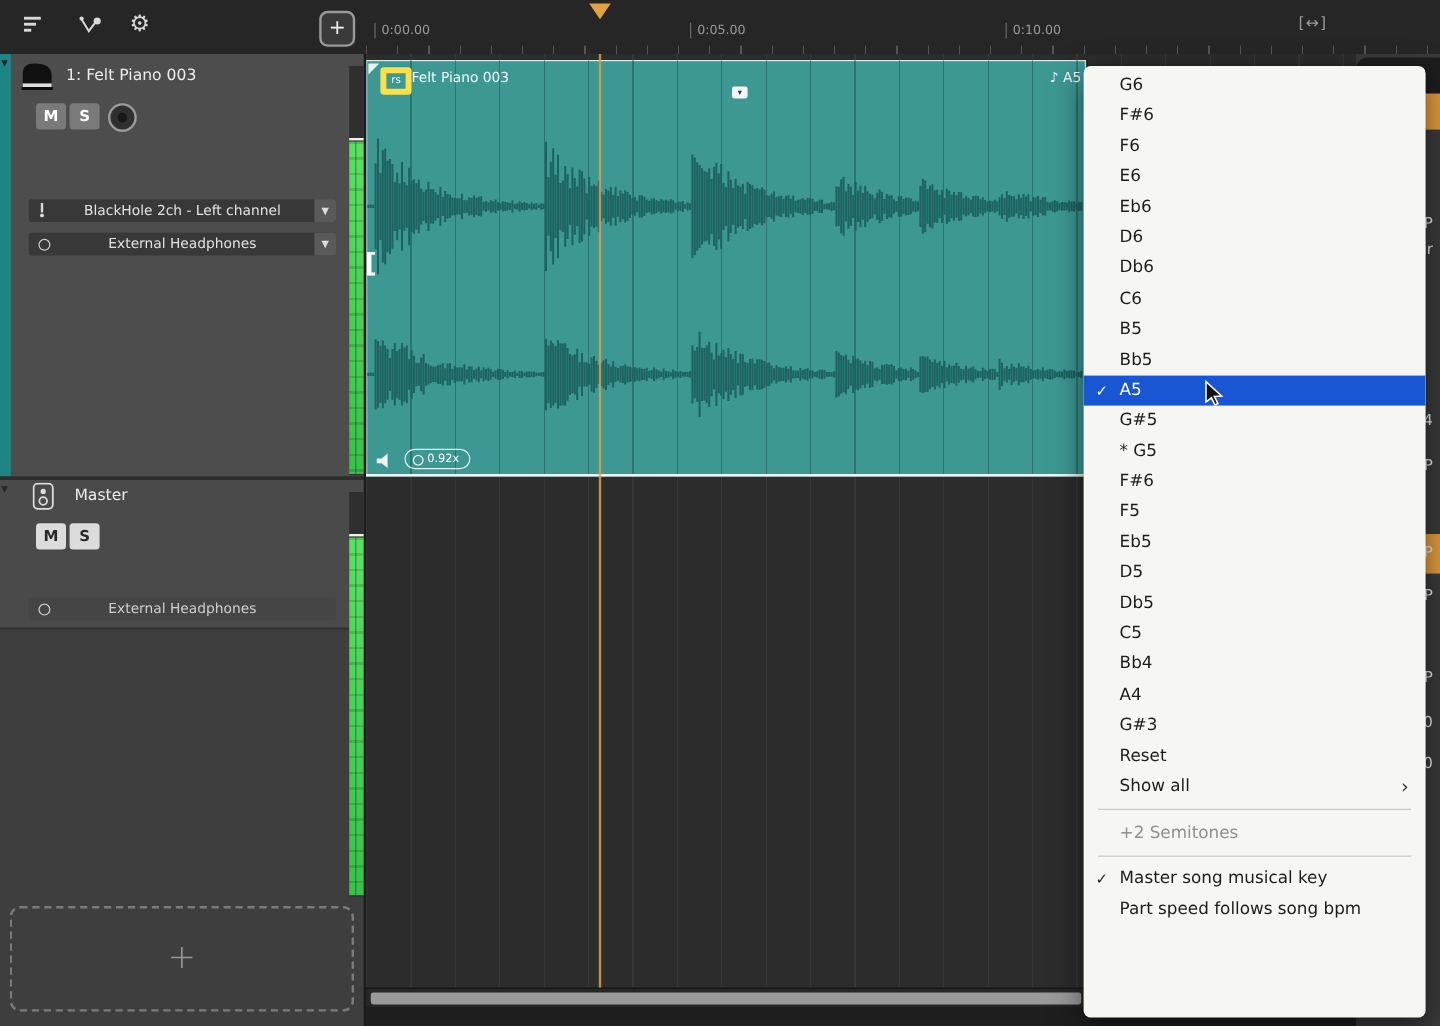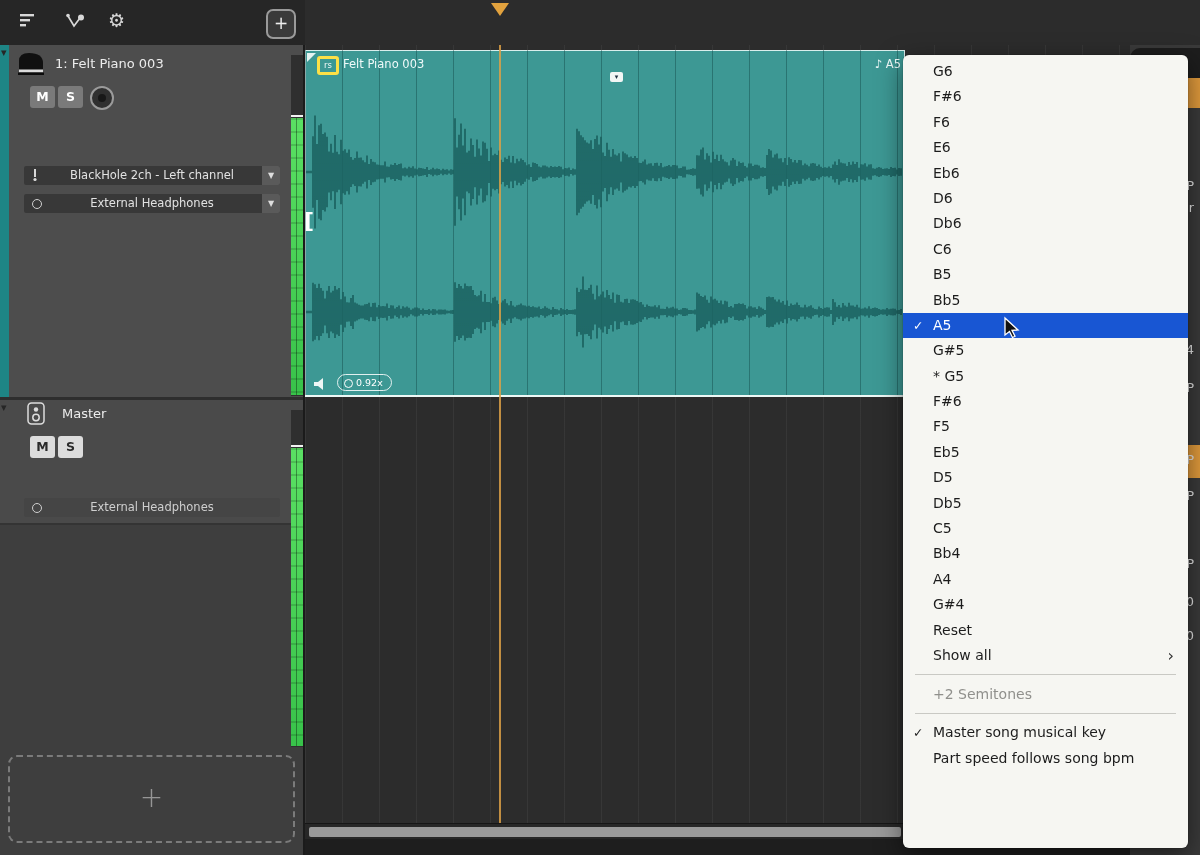--- a/index.html
+++ b/index.html
@@ -61,21 +61,21 @@
   .hscroll{position:absolute;left:305px;top:823px;width:895px;height:16px;background:#272727;border-top:1px solid #161616;}
   .hscroll .thumb{position:absolute;left:4px;top:3px;width:592px;height:10px;background:#9a9a9a;border-radius:2px;}
   .bottom-strip{position:absolute;left:305px;top:839px;width:895px;height:16px;background:#1e1e1e;}
 
   
   .region{position:absolute;left:305px;top:50px;width:600px;height:345px;background:#3d9894;z-index:3;
     outline:1px solid rgba(234,247,245,.9);outline-offset:-1px;border-bottom:2px solid #eef8f6;}
   .region .grid{position:absolute;left:0;top:0;right:0;bottom:0;
     background:repeating-linear-gradient(90deg,rgba(10,58,58,.38) 0 1px,transparent 1px 37px);}
   .region svg.wave{position:absolute;left:0;top:0;}
-  .reg-badge{position:absolute;left:12px;top:6px;width:16px;height:13px;border:3px solid #fde047;border-radius:3px;
+  .reg-badge{position:absolute;left:12px;top:6px;width:16px;height:13px;border:5px solid #fde047;border-radius:3px;
     color:#eef8f6;font-size:8.5px;text-align:center;line-height:13px;}
   .reg-title{position:absolute;left:38px;top:7px;color:#f0fafa;font-size:11.5px;}
   .reg-note{position:absolute;right:4px;top:7px;color:#f0fafa;font-size:11.5px;}
   .fade-handle{position:absolute;left:2px;top:3px;width:0;height:0;
     border-top:9px solid rgba(238,248,246,.95);border-right:9px solid transparent;}
   .trim-bracket{position:absolute;left:-1px;top:158px;color:#fff;font-size:22px;font-weight:bold;}
   .reg-marker{position:absolute;left:305px;top:22px;width:13px;height:10px;background:#f2f6f5;border-radius:2px;
     color:#234;font-size:7px;text-align:center;line-height:10px;}
   .spk{position:absolute;left:8px;top:326px;}
   .speed-pill{position:absolute;left:32px;top:324px;height:15px;border:1px solid rgba(255,255,255,.85);
@@ -128,20 +128,27 @@
       <svg width="22" height="20" fill="none">
           <circle cx="4" cy="4.5" r="1.8" fill="#d8d8d8"></circle>
           <polyline points="4,5 10,15 16,7" stroke-width="1.7" fill="none"></polyline>
           <circle cx="17" cy="6.5" r="3" fill="#d8d8d8"></circle>
         </svg>
     </span>
     <span class="tb-icon" style="left:108px;top:9px;font-size:19px;">⚙</span>
     <div class="plus-btn">+</div>
   </div>
 
+  <div class="ruler">
+    <div class="ticks"></div>
+    <span class="rlabel" style="left:7px;">0:00.00</span>
+    <span class="rlabel" style="left:270px;">0:05.00</span>
+    <span class="rlabel" style="left:533px;">0:10.00</span>
+    <span class="zoom-icn">[↔]</span>
+  </div>
 
   <div class="main"></div>
   <div class="main-divider"></div>
 
   <div class="region">
     <div class="grid"></div>
     <svg class="wave" id="wave-svg" width="600" height="345">
         <path d="M2 120.7L2 123.3M4 120.7L4 123.3M6 120.7L6 123.3M8 86.2L8 157.8M10 65.5L10 178.5M12 94.1L12 149.9M14 75.2L14 168.8M16 73.8L16 170.2M18 84.0L18 160.0M20 82.4L20 161.6M22 86.7L22 157.3M24 101.6L24 142.4M26 93.7L26 150.3M28 102.7L28 141.3M30 85.1L30 158.9M32 101.7L32 142.3M34 104.3L34 139.7M36 89.7L36 154.3M38 100.7L38 143.3M40 99.3L40 144.7M42 102.8L42 141.2M44 99.6L44 144.4M46 107.0L46 137.0M48 109.8L48 134.2M50 108.0L50 136.0M52 101.5L52 142.5M54 107.8L54 136.2M56 107.5L56 136.5M58 110.2L58 133.8M60 112.3L60 131.7M62 105.6L62 138.4M64 114.0L64 130.0M66 109.1L66 134.9M68 111.7L68 132.3M70 112.3L70 131.7M72 114.5L72 129.5M74 114.7L74 129.3M76 115.3L76 128.7M78 115.3L78 128.7M80 111.5L80 132.5M82 116.6L82 127.4M84 116.8L84 127.2M86 114.4L86 129.6M88 115.0L88 129.0M90 113.0L90 131.0M92 115.1L92 128.9M94 114.0L94 130.0M96 113.5L96 130.5M98 118.3L98 125.7M100 117.5L100 126.5M102 118.5L102 125.5M104 116.8L104 127.2M106 117.7L106 126.3M108 116.3L108 127.7M110 118.6L110 125.4M112 119.3L112 124.7M114 117.8L114 126.2M116 118.1L116 125.9M118 118.5L118 125.5M120 119.1L120 124.9M122 117.0L122 127.0M124 120.1L124 123.9M126 119.3L126 124.7M128 117.8L128 126.2M130 119.2L130 124.8M132 118.5L132 125.5M134 119.1L134 124.9M136 120.2L136 123.8M138 118.8L138 125.2M140 119.7L140 124.3M142 119.2L142 124.8M144 120.6L144 123.4M146 119.3L146 124.7M148 119.8L148 124.2M150 68.2L150 175.8M152 97.5L152 146.5M154 84.7L154 159.3M156 73.5L156 170.5M158 95.6L158 148.4M160 78.7L160 165.3M162 102.4L162 141.6M164 100.7L164 143.3M166 88.4L166 155.6M168 94.9L168 149.1M170 106.8L170 137.2M172 89.6L172 154.4M174 98.4L174 145.6M176 105.5L176 138.5M178 91.5L178 152.5M180 92.8L180 151.2M182 98.7L182 145.3M184 111.1L184 132.9M186 97.4L186 146.6M188 105.2L188 138.8M190 103.7L190 140.3M192 105.1L192 138.9M194 100.4L194 143.6M196 109.8L196 134.2M198 112.1L198 131.9M200 107.6L200 136.4M202 108.9L202 135.1M204 105.8L204 138.2M206 112.5L206 131.5M208 106.1L208 137.9M210 113.3L210 130.7M212 108.8L212 135.2M214 111.3L214 132.7M216 108.5L216 135.5M218 110.1L218 133.9M220 112.3L220 131.7M222 115.2L222 128.8M224 114.2L224 129.8M226 117.1L226 126.9M228 112.6L228 131.4M230 112.9L230 131.1M232 114.0L232 130.0M234 116.4L234 127.6M236 117.2L236 126.8M238 115.5L238 128.5M240 115.5L240 128.5M242 116.6L242 127.4M244 117.5L244 126.5M246 116.0L246 128.0M248 117.1L248 126.9M250 116.4L250 127.6M252 117.1L252 126.9M254 116.1L254 127.9M256 116.8L256 127.2M258 119.2L258 124.8M260 118.0L260 126.0M262 118.2L262 125.8M264 117.4L264 126.6M266 120.1L266 123.9M268 118.6L268 125.4M270 119.3L270 124.7M272 78.7L272 165.3M274 81.3L274 162.7M276 85.3L276 158.7M278 87.3L278 156.7M280 90.3L280 153.7M282 92.6L282 151.4M284 93.5L284 150.5M286 90.2L286 153.8M288 99.1L288 144.9M290 89.1L290 154.9M292 85.6L292 158.4M294 94.5L294 149.5M296 86.7L296 157.3M298 102.4L298 141.6M300 105.9L300 138.1M302 92.8L302 151.2M304 99.8L304 144.2M306 106.7L306 137.3M308 99.0L308 145.0M310 104.4L310 139.6M312 105.6L312 138.4M314 103.2L314 140.8M316 111.4L316 132.6M318 101.6L318 142.4M320 103.2L320 140.8M322 104.4L322 139.6M324 107.3L324 136.7M326 106.6L326 137.4M328 107.9L328 136.1M330 106.1L330 137.9M332 108.0L332 136.0M334 112.8L334 131.2M336 113.1L336 130.9M338 111.5L338 132.5M340 109.5L340 134.5M342 114.4L342 129.6M344 113.6L344 130.4M346 113.2L346 130.8M348 115.8L348 128.2M350 113.1L350 130.9M352 112.8L352 131.2M354 115.8L354 128.2M356 113.0L356 131.0M358 117.2L358 126.8M360 116.4L360 127.6M362 116.1L362 127.9M364 114.9L364 129.1M366 116.5L366 127.5M368 115.0L368 129.0M370 115.1L370 128.9M372 115.6L372 128.4M374 118.2L374 125.8M376 117.9L376 126.1M378 116.4L378 127.6M380 116.5L380 127.5M382 119.7L382 124.3M384 119.5L384 124.5M386 119.1L386 124.9M388 118.2L388 125.8M390 118.7L390 125.3M392 105.3L392 138.7M394 105.6L394 138.4M396 99.4L396 144.6M398 97.6L398 146.4M400 109.5L400 134.5M402 103.3L402 140.7M404 105.7L404 138.3M406 112.4L406 131.6M408 101.8L408 142.2M410 108.9L410 135.1M412 104.7L412 139.3M414 110.9L414 133.1M416 104.8L416 139.2M418 109.3L418 134.7M420 111.5L420 132.5M422 112.2L422 131.8M424 115.4L424 128.6M426 110.6L426 133.4M428 107.9L428 136.1M430 109.8L430 134.2M432 115.9L432 128.1M434 111.4L434 132.6M436 113.0L436 131.0M438 112.5L438 131.5M440 116.1L440 127.9M442 117.6L442 126.4M444 113.4L444 130.6M446 113.4L446 130.6M448 115.9L448 128.1M450 114.7L450 129.3M452 114.8L452 129.2M454 115.5L454 128.5M456 117.8L456 126.2M458 117.2L458 126.8M460 117.9L460 126.1M462 104.9L462 139.1M464 99.0L464 145.0M466 100.4L466 143.6M468 107.6L468 136.4M470 104.6L470 139.4M472 103.5L472 140.5M474 108.6L474 135.4M476 108.2L476 135.8M478 112.2L478 131.8M480 108.1L480 135.9M482 115.1L482 128.9M484 107.3L484 136.7M486 108.9L486 135.1M488 112.2L488 131.8M490 110.1L490 133.9M492 112.8L492 131.2M494 109.9L494 134.1M496 110.2L496 133.8M498 115.3L498 128.7M500 113.5L500 130.5M502 114.7L502 129.3M504 116.2L504 127.8M506 113.4L506 130.6M508 112.9L508 131.1M510 113.5L510 130.5M512 116.1L512 127.9M514 114.4L514 129.6M516 116.7L516 127.3M518 118.0L518 126.0M520 117.2L520 126.8M522 117.7L522 126.3M524 116.4L524 127.6M526 117.9L526 126.1M528 114.4L528 129.6M530 111.6L530 132.4M532 114.9L532 129.1M534 109.3L534 134.7M536 112.5L536 131.5M538 113.3L538 130.7M540 113.5L540 130.5M542 116.1L542 127.9M544 111.9L544 132.1M546 114.7L546 129.3M548 111.6L548 132.4M550 113.9L550 130.1M552 112.0L552 132.0M554 117.8L554 126.2M556 114.3L556 129.7M558 114.6L558 129.4M560 113.2L560 130.8M562 116.5L562 127.5M564 114.4L564 129.6M566 114.2L566 129.8M568 118.3L568 125.7M570 118.8L570 125.2M572 117.8L572 126.2M574 116.9L574 127.1M576 117.8L576 126.2M578 119.1L578 124.9M580 118.4L580 125.6M582 118.3L582 125.7M584 119.0L584 125.0M586 117.1L586 126.9M588 118.1L588 125.9M590 117.8L590 126.2M592 119.6L592 124.4M594 118.1L594 125.9M596 118.3L596 125.7" stroke="#1c6361" stroke-width="1.7" fill="none"></path>
         <path d="M2 260.7L2 263.3M4 260.7L4 263.3M6 260.7L6 263.3M8 232.7L8 291.3M10 234.2L10 289.8M12 238.1L12 285.9M14 233.7L14 290.3M16 237.9L16 286.1M18 240.8L18 283.2M20 248.4L20 275.6M22 240.8L22 283.2M24 236.1L24 287.9M26 242.6L26 281.4M28 240.8L28 283.2M30 236.0L30 288.0M32 239.5L32 284.5M34 238.0L34 286.0M36 249.3L36 274.7M38 241.9L38 282.1M40 246.5L40 277.5M42 252.2L42 271.8M44 252.6L44 271.4M46 247.9L46 276.1M48 245.0L48 279.0M50 252.6L50 271.4M52 253.5L52 270.5M54 254.7L54 269.3M56 255.6L56 268.4M58 255.4L58 268.6M60 254.3L60 269.7M62 253.9L62 270.1M64 252.8L64 271.2M66 256.8L66 267.2M68 253.0L68 271.0M70 252.7L70 271.3M72 257.3L72 266.7M74 255.1L74 268.9M76 256.3L76 267.7M78 256.0L78 268.0M80 256.3L80 267.7M82 253.6L82 270.4M84 257.9L84 266.1M86 255.2L86 268.8M88 255.4L88 268.6M90 258.4L90 265.6M92 257.1L92 266.9M94 255.5L94 268.5M96 258.8L96 265.2M98 256.2L98 267.8M100 257.6L100 266.4M102 256.5L102 267.5M104 257.7L104 266.3M106 259.8L106 264.2M108 258.6L108 265.4M110 257.4L110 266.6M112 257.4L112 266.6M114 258.2L114 265.8M116 260.0L116 264.0M118 258.6L118 265.4M120 260.0L120 264.0M122 259.9L122 264.1M124 258.9L124 265.1M126 260.6L126 263.4M128 259.1L128 264.9M130 259.3L130 264.7M132 260.5L132 263.5M134 259.5L134 264.5M136 259.5L136 264.5M138 259.8L138 264.2M140 259.6L140 264.4M142 260.4L142 263.6M144 260.7L144 263.3M146 260.2L146 263.8M148 260.0L148 264.0M150 232.2L150 291.8M152 238.0L152 286.0M154 234.0L154 290.0M156 236.0L156 288.0M158 238.4L158 285.6M160 233.5L160 290.5M162 236.1L162 287.9M164 236.3L164 287.7M166 236.0L166 288.0M168 240.0L168 284.0M170 244.9L170 279.1M172 246.3L172 277.7M174 245.2L174 278.8M176 240.7L176 283.3M178 251.8L178 272.2M180 243.9L180 280.1M182 251.9L182 272.1M184 251.9L184 272.1M186 253.3L186 270.7M188 247.8L188 276.2M190 246.7L190 277.3M192 250.6L192 273.4M194 253.9L194 270.1M196 252.4L196 271.6M198 250.5L198 273.5M200 248.9L200 275.1M202 253.2L202 270.8M204 255.2L204 268.8M206 251.1L206 272.9M208 255.6L208 268.4M210 256.7L210 267.3M212 255.3L212 268.7M214 254.8L214 269.2M216 253.6L216 270.4M218 255.3L218 268.7M220 255.6L220 268.4M222 256.4L222 267.6M224 255.8L224 268.2M226 256.9L226 267.1M228 256.2L228 267.8M230 257.3L230 266.7M232 257.5L232 266.5M234 256.5L234 267.5M236 259.0L236 265.0M238 258.3L238 265.7M240 256.3L240 267.7M242 257.8L242 266.2M244 258.8L244 265.2M246 259.8L246 264.2M248 257.1L248 266.9M250 259.1L250 264.9M252 259.3L252 264.7M254 260.2L254 263.8M256 257.9L256 266.1M258 259.2L258 264.8M260 259.9L260 264.1M262 259.1L262 264.9M264 260.1L264 263.9M266 260.1L266 263.9M268 259.8L268 264.2M270 259.3L270 264.7M272 237.7L272 286.3M274 242.1L274 281.9M276 239.2L276 284.8M278 226.4L278 297.6M280 239.8L280 284.2M282 240.0L282 284.0M284 237.9L284 286.1M286 234.8L286 289.2M288 243.8L288 280.2M290 249.5L290 274.5M292 235.6L292 288.4M294 246.2L294 277.8M296 244.4L296 279.6M298 241.4L298 282.6M300 247.5L300 276.5M302 239.9L302 284.1M304 245.0L304 279.0M306 249.0L306 275.0M308 242.4L308 281.6M310 252.7L310 271.3M312 244.5L312 279.5M314 245.1L314 278.9M316 251.7L316 272.3M318 252.4L318 271.6M320 249.1L320 274.9M322 248.8L322 275.2M324 253.0L324 271.0M326 249.4L326 274.6M328 249.3L328 274.7M330 249.7L330 274.3M332 250.9L332 273.1M334 252.5L334 271.5M336 252.1L336 271.9M338 254.5L338 269.5M340 256.9L340 267.1M342 254.4L342 269.6M344 255.9L344 268.1M346 256.5L346 267.5M348 256.4L348 267.6M350 255.2L350 268.8M352 257.2L352 266.8M354 255.3L354 268.7M356 258.7L356 265.3M358 258.8L358 265.2M360 258.9L360 265.1M362 256.7L362 267.3M364 258.3L364 265.7M366 257.6L366 266.4M368 256.8L368 267.2M370 258.6L370 265.4M372 258.6L372 265.4M374 260.0L374 264.0M376 259.4L376 264.6M378 258.1L378 265.9M380 257.9L380 266.1M382 258.4L382 265.6M384 260.0L384 264.0M386 260.1L386 263.9M388 260.2L388 263.8M390 259.5L390 264.5M392 242.6L392 281.4M394 243.7L394 280.3M396 245.9L396 278.1M398 246.9L398 277.1M400 245.4L400 278.6M402 249.8L402 274.2M404 252.8L404 271.2M406 246.4L406 277.6M408 249.4L408 274.6M410 248.7L410 275.3M412 250.4L412 273.6M414 253.0L414 271.0M416 250.6L416 273.4M418 254.2L418 269.8M420 250.7L420 273.3M422 251.5L422 272.5M424 257.0L424 267.0M426 256.0L426 268.0M428 257.6L428 266.4M430 254.1L430 269.9M432 254.0L432 270.0M434 253.3L434 270.7M436 254.0L436 270.0M438 253.6L438 270.4M440 255.1L440 268.9M442 258.5L442 265.5M444 256.6L444 267.4M446 256.2L446 267.8M448 257.4L448 266.6M450 257.2L450 266.8M452 259.0L452 265.0M454 256.2L454 267.8M456 257.6L456 266.4M458 258.8L458 265.2M460 259.9L460 264.1M462 247.1L462 276.9M464 246.6L464 277.4M466 247.2L466 276.8M468 247.1L468 276.9M470 249.6L470 274.4M472 251.6L472 272.4M474 249.5L474 274.5M476 252.5L476 271.5M478 250.9L478 273.1M480 254.7L480 269.3M482 250.6L482 273.4M484 256.0L484 268.0M486 253.5L486 270.5M488 255.1L488 268.9M490 254.5L490 269.5M492 252.5L492 271.5M494 255.1L494 268.9M496 257.2L496 266.8M498 257.5L498 266.5M500 254.7L500 269.3M502 257.2L502 266.8M504 256.2L504 267.8M506 255.3L506 268.7M508 257.7L508 266.3M510 258.9L510 265.1M512 259.2L512 264.8M514 256.5L514 267.5M516 258.0L516 266.0M518 258.9L518 265.1M520 257.7L520 266.3M522 257.2L522 266.8M524 257.5L524 266.5M526 260.0L526 264.0M528 248.9L528 275.1M530 252.3L530 271.7M532 256.8L532 267.2M534 255.1L534 268.9M536 257.6L536 266.4M538 253.1L538 270.9M540 255.6L540 268.4M542 256.7L542 267.3M544 252.7L544 271.3M546 255.5L546 268.5M548 255.5L548 268.5M550 256.7L550 267.3M552 254.7L552 269.3M554 257.6L554 266.4M556 258.7L556 265.3M558 258.4L558 265.6M560 257.6L560 266.4M562 258.5L562 265.5M564 256.2L564 267.8M566 258.7L566 265.3M568 258.1L568 265.9M570 257.6L570 266.4M572 257.9L572 266.1M574 259.0L574 265.0M576 259.8L576 264.2M578 259.2L578 264.8M580 259.5L580 264.5M582 257.9L582 266.1M584 259.2L584 264.8M586 258.8L586 265.2M588 258.6L588 265.4M590 258.8L590 265.2M592 260.2L592 263.8M594 259.9L594 264.1M596 259.1L596 264.9" stroke="#1c6361" stroke-width="1.7" fill="none"></path>
       </svg>
@@ -333,21 +340,21 @@
         <div class="mrow note">
           <span class="chk">✓</span>
           <span>Bb4</span>
         </div>
         <div class="mrow note">
           <span class="chk">✓</span>
           <span>A4</span>
         </div>
         <div class="mrow note">
           <span class="chk">✓</span>
-          <span>G#4</span>
+          <span>G#3</span>
         </div>
       </div>
     <div class="mrow">
       <span>Reset</span>
     </div>
     <div class="mrow">
       <span>Show all</span>
       <span class="arr">›</span>
     </div>
     <hr class="mdiv">

